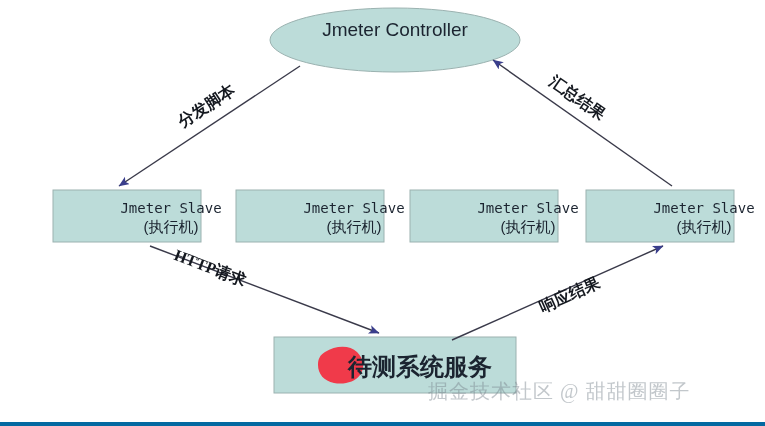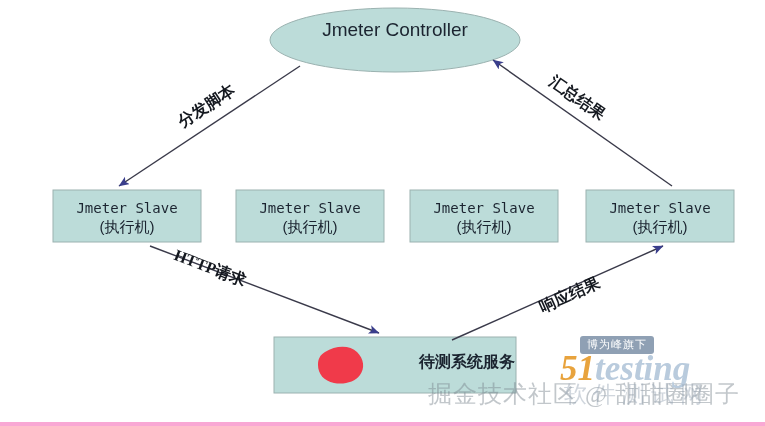--- a/index.html
+++ b/index.html
@@ -8,21 +8,21 @@
     background: #ffffff;
   }
   body {
     font-family: "Liberation Sans", sans-serif;
   }
   #canvas {
     position: relative;
     width: 765px;
     height: 426px;
     background: #ffffff;
-    border-bottom: 4px solid #f9a8d4;
+    border-bottom: 4px solid #0369a1;
     box-sizing: border-box;
     overflow: hidden;
   }
   #diagram-svg {
     position: absolute;
     left: 0;
     top: 0;
     width: 765px;
     height: 426px;
   }
@@ -46,57 +46,58 @@
   #controller-label .l2 {
     font-size: 17px;
   }
 
   
   .slave-label {
     font-family: "DejaVu Sans Mono", "Liberation Mono", monospace;
     font-size: 14px;
     width: 148px;
     top: 200px;
+    padding-left: 44px;
   }
   .slave-label .l2 {
     font-family: Liberation Sans, sans-serif;
     font-size: 15px;
   }
 
   
   #sut-label {
     left: 275px;
     top: 352px;
     width: 240px;
     font-family: "Liberation Serif", serif;
     font-weight: bold;
-    font-size: 16px;
+    font-size: 24px;
     display: flex;
     align-items: center;
-    justify-content: flex-end;
+    justify-content: center;
     gap: 4px;
   }
 
   .edge-label {
     position: absolute;
     color: #14181f;
     font-family: "Liberation Serif", serif;
     font-weight: bold;
     font-size: 16px;
     white-space: nowrap;
     pointer-events: none;
   }
 
   
   #watermark-jj {
     position: absolute;
     left: 428px;
     top: 378px;
     font-family: "Liberation Serif", serif;
-    font-size: 24px;
+    font-size: 20px;
     letter-spacing: 1px;
     color: rgba(120,130,140,0.45);
     white-space: nowrap;
     pointer-events: none;
   }
   #logo-51testing {
     position: absolute;
     left: 560px;
     top: 334px;
     width: 200px;
@@ -194,19 +195,14 @@
     <span>待测系统服务</span>
   </div>
 
   <div class="edge-label" style="left:175px; top:96px; transform:rotate(-33deg);">分发脚本</div>
   <div class="edge-label" style="left:545px; top:88px; transform:rotate(35deg);">汇总结果</div>
   <div class="edge-label" style="left:172px; top:258px; transform:rotate(21deg);">HTTP请求</div>
   <div class="edge-label" style="left:538px; top:285px; transform:rotate(-24deg);">响应结果</div>
 
   <div id="watermark-jj">掘金技术社区 @ 甜甜圈圈子</div>
 
-  <div id="logo-51testing">
-    <div id="logo-badge">博为峰旗下</div>
-    <div id="logo-main"><span id="logo-51">51</span><span id="logo-testing">testing</span></div>
-    <div id="logo-sub">软件测试网</div>
-  </div>
 
 </div>
 
 </body></html>

